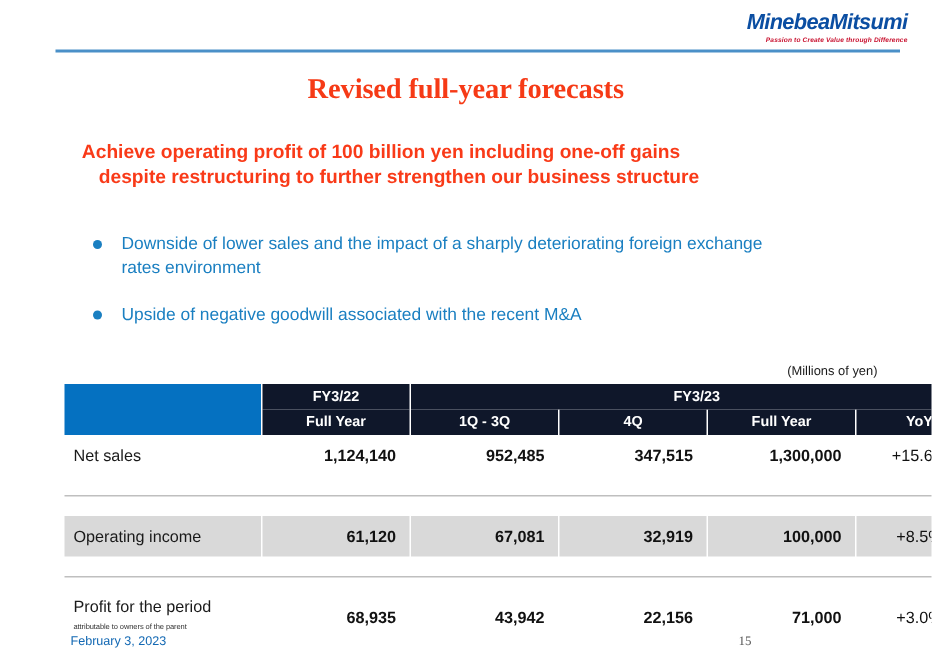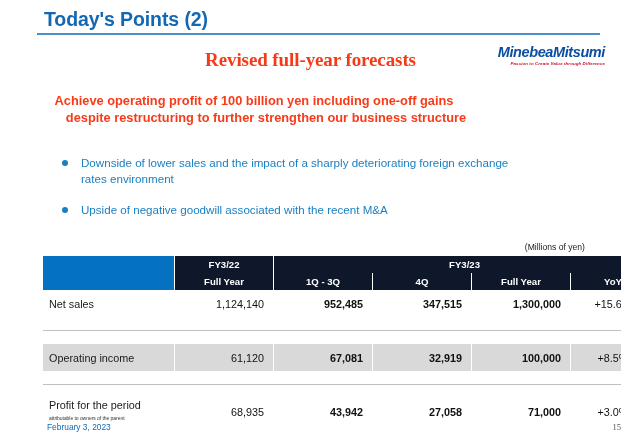--- a/index.html
+++ b/index.html
@@ -39,21 +39,20 @@
     position: absolute;
     left: 37px; top: 33px;
     width: 563px; height: 1.5px;
     background: #4a90c8;
   }
   .logo {
     position: absolute;
     right: 16px; top: 8px;
     text-align: right;
     line-height: 1;
-    margin-top: 37px;
   }
   .logo-name {
     font-size: 14.5px;
     font-weight: bold;
     font-style: italic;
     color: #0b4ea2;
     letter-spacing: -0.4px;
     white-space: nowrap;
   }
   .logo-tagline {
@@ -176,21 +175,21 @@
     font-size: 5px;
     color: #333333;
     margin-top: 1px;
     letter-spacing: -0.05px;
   }
   tbody td.num {
     text-align: right;
     padding-right: 9px;
     font-weight: bold;
   }
-  tbody td.num.plain { font-weight: normal; }
+  tbody td.num.plain { font-weight: bold; }
   tbody td.yoy {
     text-align: center;
   }
   .sep-row td {
     height: 1px;
     padding: 0;
     background: transparent;
   }
   .sep-row td div {
     height: 1px;
@@ -200,34 +199,33 @@
   
   .footer-date {
     position: absolute;
     left: 47px; top: 422px;
     font-size: 8.4px;
     color: #1268b3;
   }
   .footer-page {
     position: absolute;
     left: 0; top: 422px;
-    width: 621px;
+    width: 501px;
     text-align: right;
     font-size: 8.6px;
     color: #555555;
     font-family: Liberation Serif, serif;
   }
 </style>
 </head>
 <body>
 
 <div class="slide">
 
   <div class="header">
-    <div class="slide-title">Today's Points (2)</div>
     <div class="title-rule"></div>
     <div class="logo">
       <div class="logo-name">MinebeaMitsumi</div>
       <div class="logo-tagline">Passion to Create Value through Difference</div>
     </div>
   </div>
 
   <div class="main-heading">Revised full-year forecasts</div>
 
   <div class="sub-heading">
@@ -303,21 +301,21 @@
               <div></div>
             </td>
         </tr>
         <tr>
           <td class="label">
             <span>Profit for the period</span>
             <span class="sub">attributable to owners of the parent</span>
           </td>
           <td class="num plain">68,935</td>
           <td class="num">43,942</td>
-          <td class="num">27,058</td>
+          <td class="num">22,156</td>
           <td class="num">71,000</td>
           <td class="yoy">+3.0%</td>
         </tr>
         <tr class="sep-row">
           <td colspan="6"></td>
         </tr>
 
       </tbody>
     </table>
   </div>

